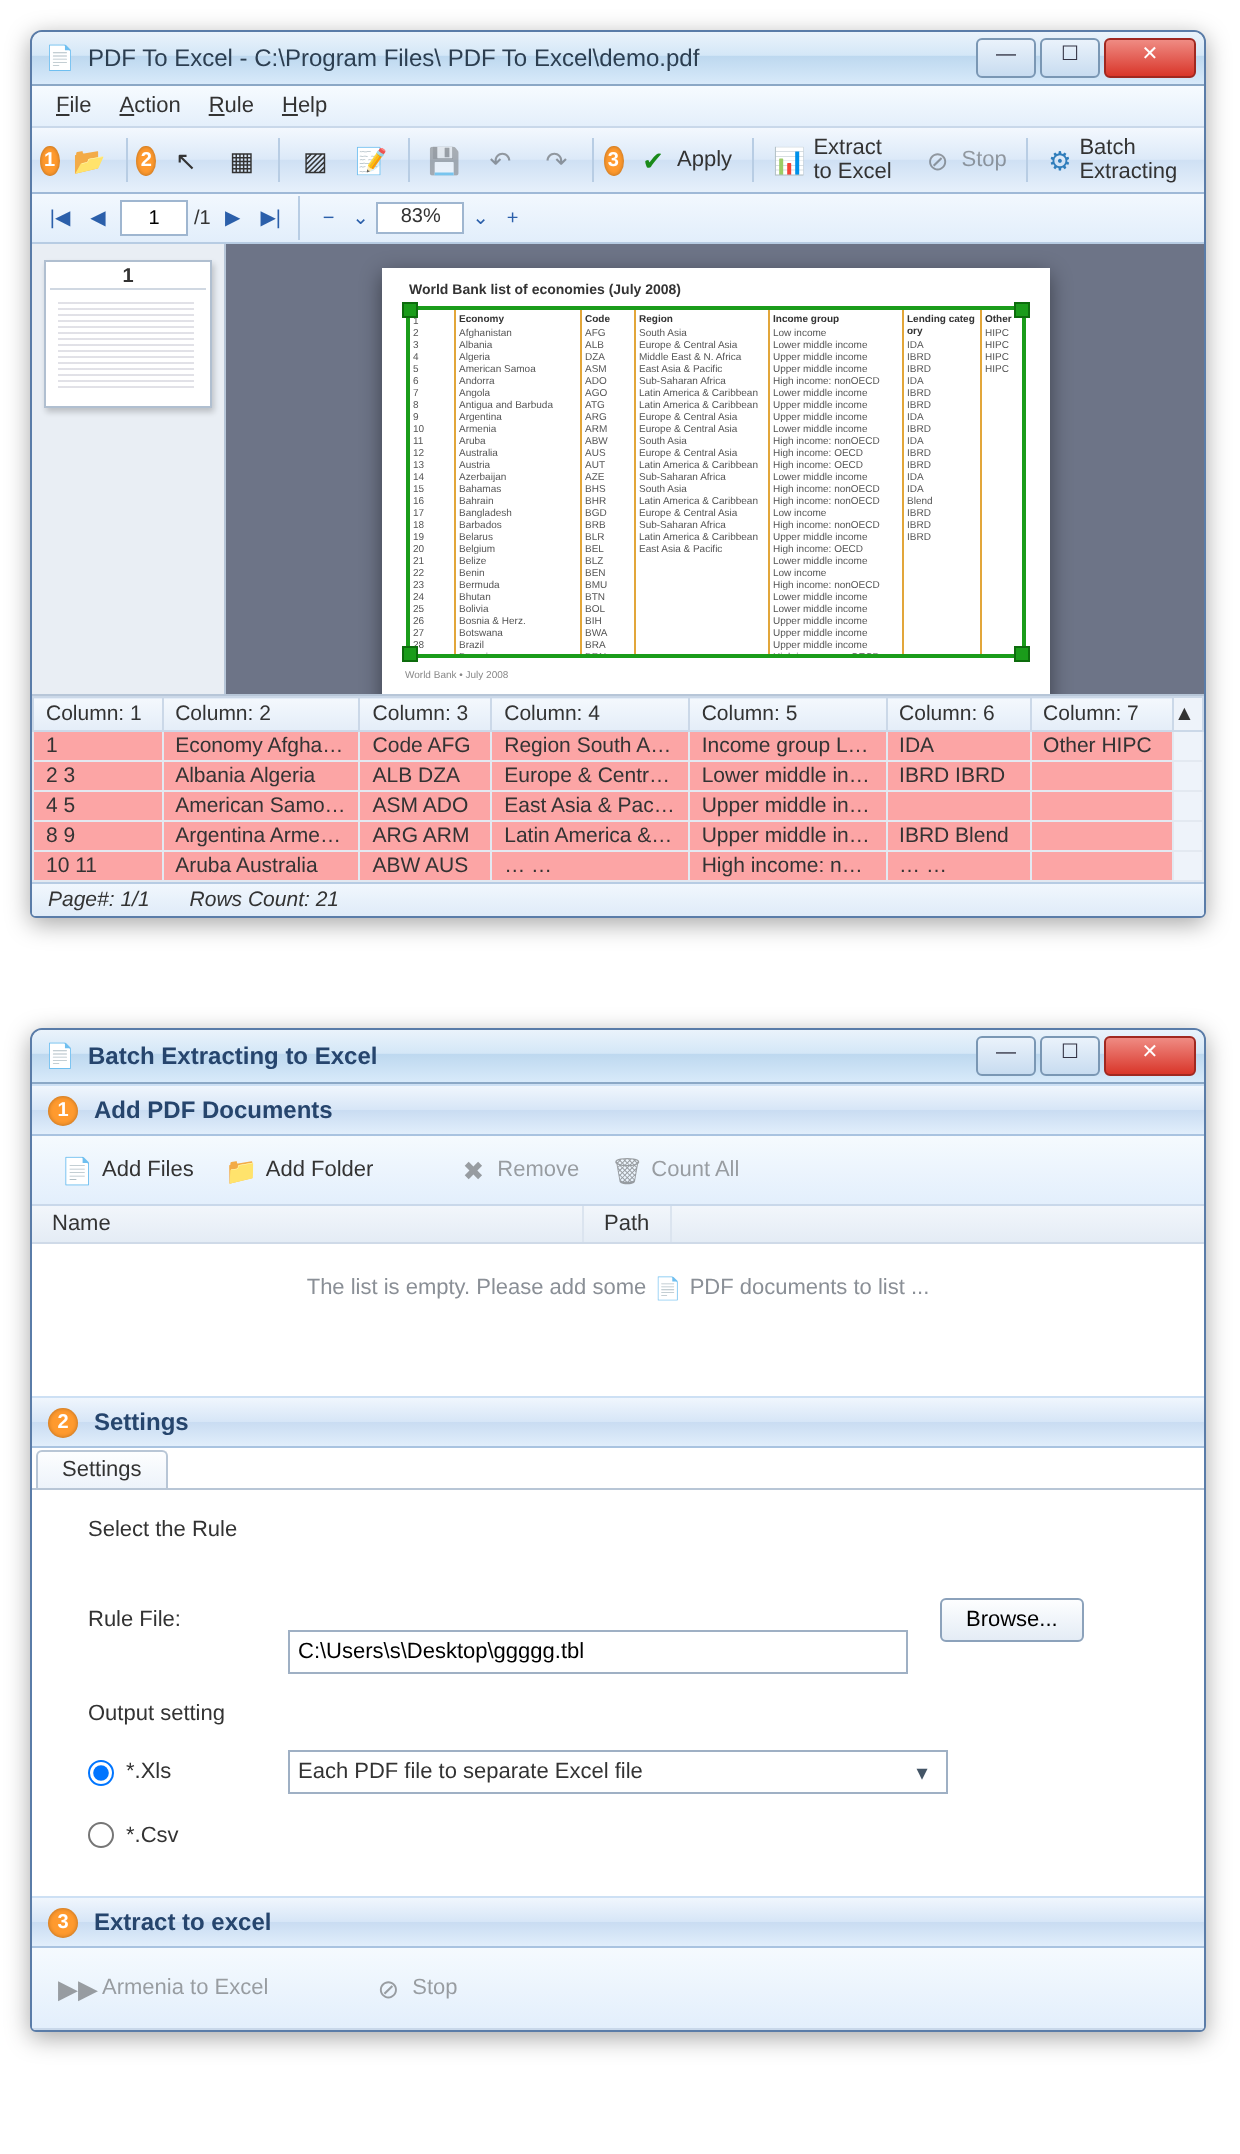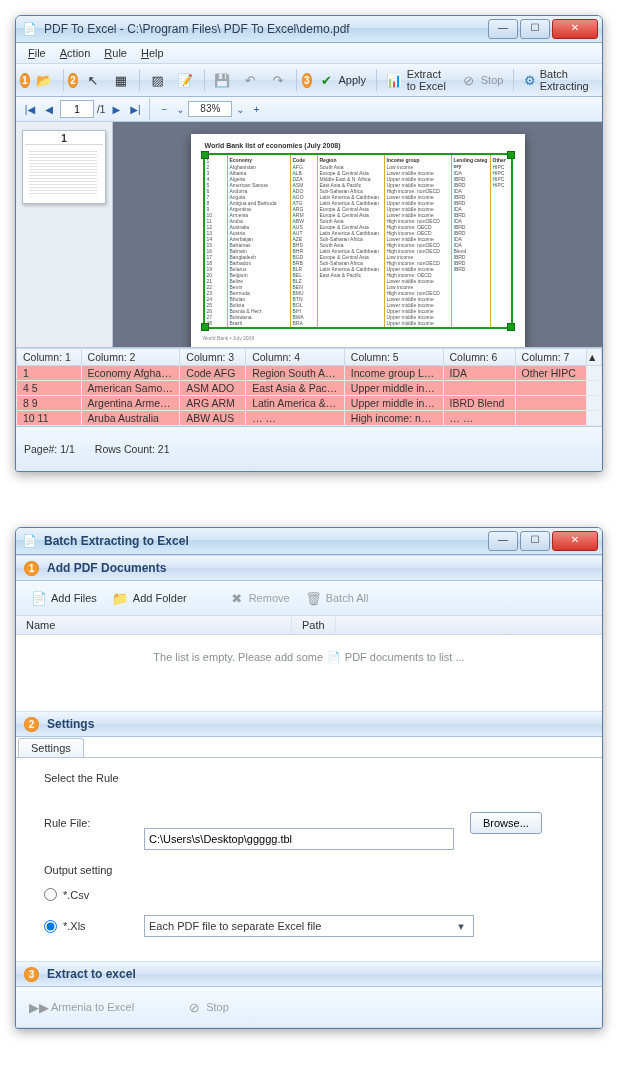--- a/index.html
+++ b/index.html
@@ -38,21 +38,21 @@
   .sel-handle.bl { left:-4px; bottom:-4px; } .sel-handle.br { right:-4px; bottom:-4px; }
   .col { flex:1; border-right:1px solid #e2a63a; font-size:5px; line-height:6px; padding:2px 2px; color:#555; overflow:hidden; word-break:break-all; }
   .col:last-child { border-right:none; }
   .col .hdr { font-weight:bold; color:#333; font-size:5px; margin-bottom:1px; }
   .footnote { font-size:5px; color:#888; margin-top:6px; }
   .grid-wrap { border-top:1px solid #b7c6d8; }
   table.grid { width:100%; border-collapse:collapse; font-size:10.5px; background:#fca5a5; }
   table.grid th { background:linear-gradient(to bottom,#f4f8fd,#e4edf8); border:1px solid #cbd8e8; padding:2px 6px; text-align:left; font-weight:normal; color:#333; }
   table.grid td { border:1px solid #e3e9f1; padding:1px 6px; white-space:nowrap; overflow:hidden; text-overflow:ellipsis; max-width:80px; }
   table.grid th:last-child,.grid td:last-child { width:14px; background:#eef3fa; border-left:1px solid #cbd8e8; padding:0; }
-  .statusbar { display:flex; gap:20px; padding:16px 8px; font-size:10.5px; background:linear-gradient(to bottom,#f1f7fd,#dfebf8); border-top:1px solid #b7cce3; }
+  .statusbar { display:flex; gap:20px; padding:2px 8px; font-size:10.5px; background:linear-gradient(to bottom,#f1f7fd,#dfebf8); border-top:1px solid #b7cce3;font-style:italic; }
   
   .section-head { display:flex; align-items:center; gap:8px; height:24px; padding:0 8px; background:linear-gradient(to bottom,#f0f6fd,#d7e6f7 49%,#c9dcf2 50%,#e1eefb); border-top:1px solid #cde0f4; border-bottom:1px solid #a9c3e0; font-size:12px; font-weight:bold; color:#26456d; }
   .sub-toolbar { display:flex; align-items:center; height:34px; background:linear-gradient(to bottom,#f5fafe,#e3effc); border-bottom:1px solid #c9d8ea; padding:0 10px; gap:6px; }
   .list-head { display:flex; background:linear-gradient(to bottom,#f2f6fb,#e4ecf5); border-bottom:1px solid #cfdae8; font-size:11px; }
   .list-head > div { padding:3px 10px; border-right:1px solid #dbe4ef; }
   .list-head > div:first-child { width:255px; }
   .list-body { height:60px; display:flex; align-items:flex-start; justify-content:center; padding-top:16px; color:#8a8f96; font-size:11px; gap:4px; background:#fff; }
   .tabs { display:flex; border-bottom:1px solid #b8c6d6; background:#fff; padding:1px 2px 0; }
   .tab { padding:3px 12px; border:1px solid #b8c6d6; border-bottom:none; background:linear-gradient(to bottom,#fdfeff,#edf3fa); border-radius:3px 3px 0 0; font-size:11px; margin-right:2px; }
   .settings-body { padding:14px 28px 10px; background:#fff; }
@@ -411,20 +411,30 @@
             <td>1</td>
             <td>Economy Afgha…</td>
             <td>Code AFG</td>
             <td>Region South Asia</td>
             <td>Income group L…</td>
             <td>IDA</td>
             <td>Other HIPC</td>
             <td></td>
           </tr>
           <tr>
+            <td>2 3</td>
+            <td>Albania Algeria</td>
+            <td>ALB DZA</td>
+            <td>Europe &amp; Centr…</td>
+            <td>Lower middle in…</td>
+            <td>IBRD IBRD</td>
+            <td></td>
+            <td></td>
+          </tr>
+          <tr>
             <td>4 5</td>
             <td>American Samo…</td>
             <td>ASM ADO</td>
             <td>East Asia &amp; Paci…</td>
             <td>Upper middle in…</td>
             <td></td>
             <td></td>
             <td></td>
           </tr>
           <tr>
@@ -481,21 +491,21 @@
         <span class="ico" style="color:#d9a020">📁</span>
         <span>Add Folder</span>
       </span>
     <span style="width:20px"></span>
     <span class="tb-btn disabled">
         <span class="ico">✖</span>
         <span>Remove</span>
       </span>
     <span class="tb-btn disabled">
         <span class="ico">🗑</span>
-        <span>Batch All</span>
+        <span>Count All</span>
       </span>
   </div>
   <div class="list-head">
     <div>Name</div>
     <div>Path</div>
   </div>
   <div class="list-body">
     <span>The list is empty. Please add some</span>
     <span class="ico" style="color:#b00">📄</span>
     <span>PDF documents to list ...</span>
@@ -509,36 +519,36 @@
     <div class="tab">Settings</div>
   </div>
   <div class="settings-body">
     <div class="label">Select the Rule</div>
     <div class="row">
       <span class="k">Rule File:</span>
       <input class="txt" style="max-width: 300px;" value="C:\Users\s\Desktop\ggggg.tbl">
       <button class="btn">Browse...</button>
     </div>
     <div class="label">Output setting</div>
-    <div class="row">
-      <label class="radio k">
-          <input type="radio" style=""> 
-          <span>*.Csv</span>
-        </label>
-    </div>
     <div class="row">
       <label class="radio k">
           <input type="radio" checked="" style=""> 
           <span>*.Xls</span>
         </label>
       <div class="select">
         <span>Each PDF file to separate Excel file</span>
           <span class="arr">▾</span>
       </div>
     </div>
+    <div class="row">
+      <label class="radio k">
+          <input type="radio" style=""> 
+          <span>*.Csv</span>
+        </label>
+    </div>
   </div>
 
   <div class="section-head">
     <span class="num-circle">3</span>
     <span>Extract to excel</span>
   </div>
   <div class="sub-toolbar" style="height:40px">
     <span class="tb-btn disabled">
         <span class="ico">▶▶</span>
         <span>Armenia to Excel</span>

